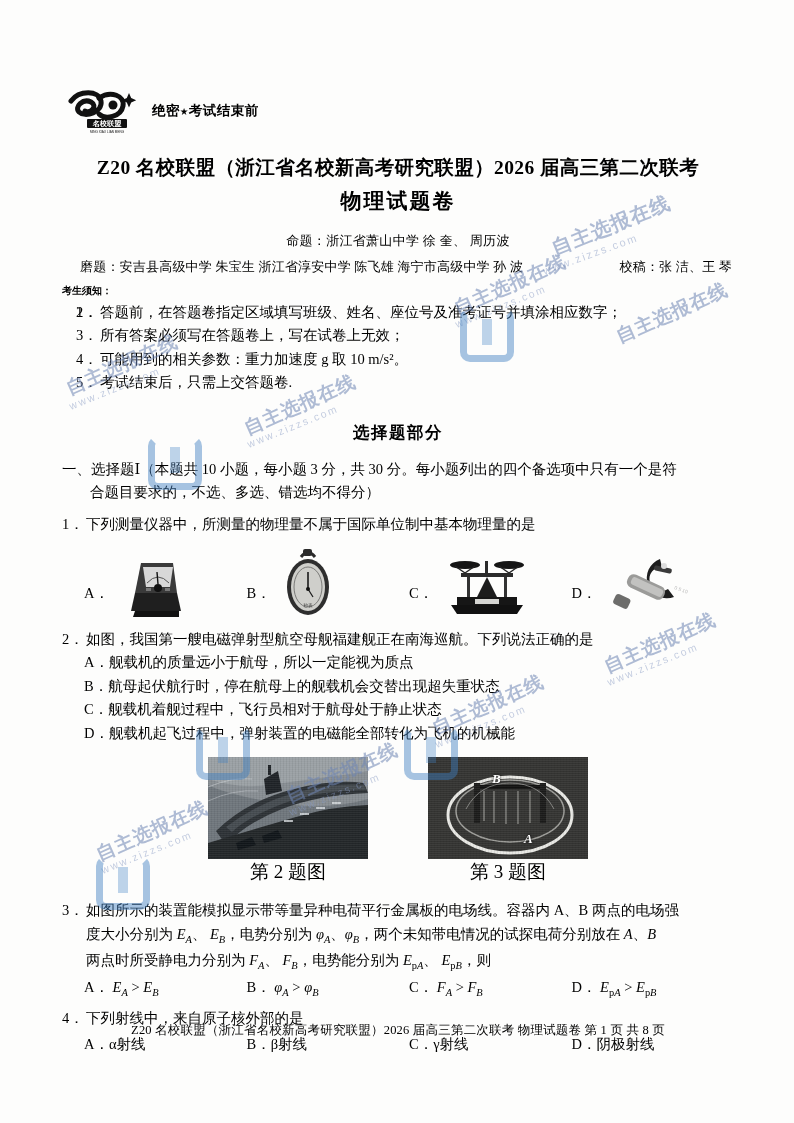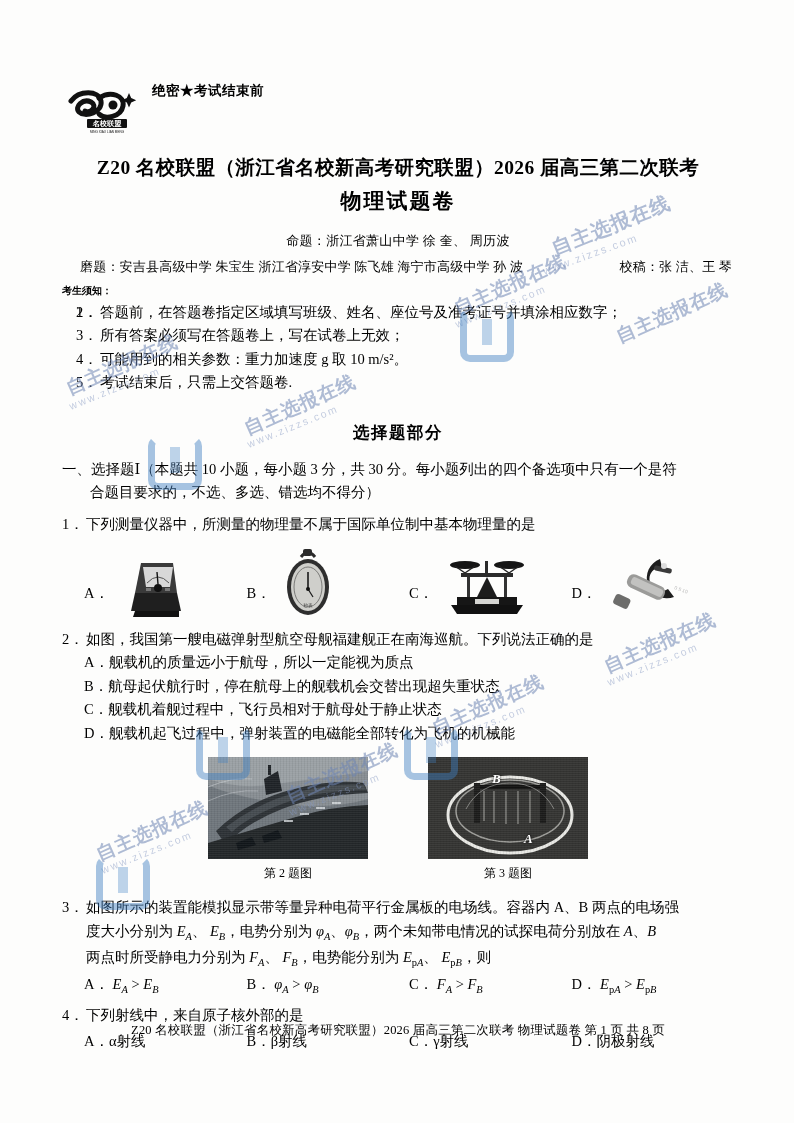--- a/index.html
+++ b/index.html
@@ -76,22 +76,22 @@
   .logo {
     position: absolute;
     left: 3px;
     top: 88px;
     width: 82px;
     height: 46px;
   }
   .secret {
     position: absolute;
     left: 90px;
-    top: 82px;
-    font-family: Liberation Sans, sans-serif;
+    top: 102px;
+    font-family: Liberation Mono, monospace;
     font-weight: bold;
     font-size: 13.5px;
     letter-spacing: .5px;
   }
 
   .title1 {
     text-align: center;
     font-size: 19.5px;
     font-weight: bold;
     letter-spacing: .4px;
@@ -211,22 +211,21 @@
 
   
   .photos {
     display: flex;
     justify-content: center;
     gap: 60px;
     margin-top: 12px;
   }
   .photo-wrap { text-align: center; }
   .photo-cap {
-    font-size: 12px;
-    margin-top: 6px;
+    font-size: 19px;
   }
   .photo-a {
     width: 160px;
     height: 102px;
     position: relative;
     overflow: hidden;
     background: linear-gradient(170deg,#8d9298 0%,#5d6469 35%,#3c4247 70%,#2a2f33 100%);
   }
   .photo-b {
     width: 160px;

